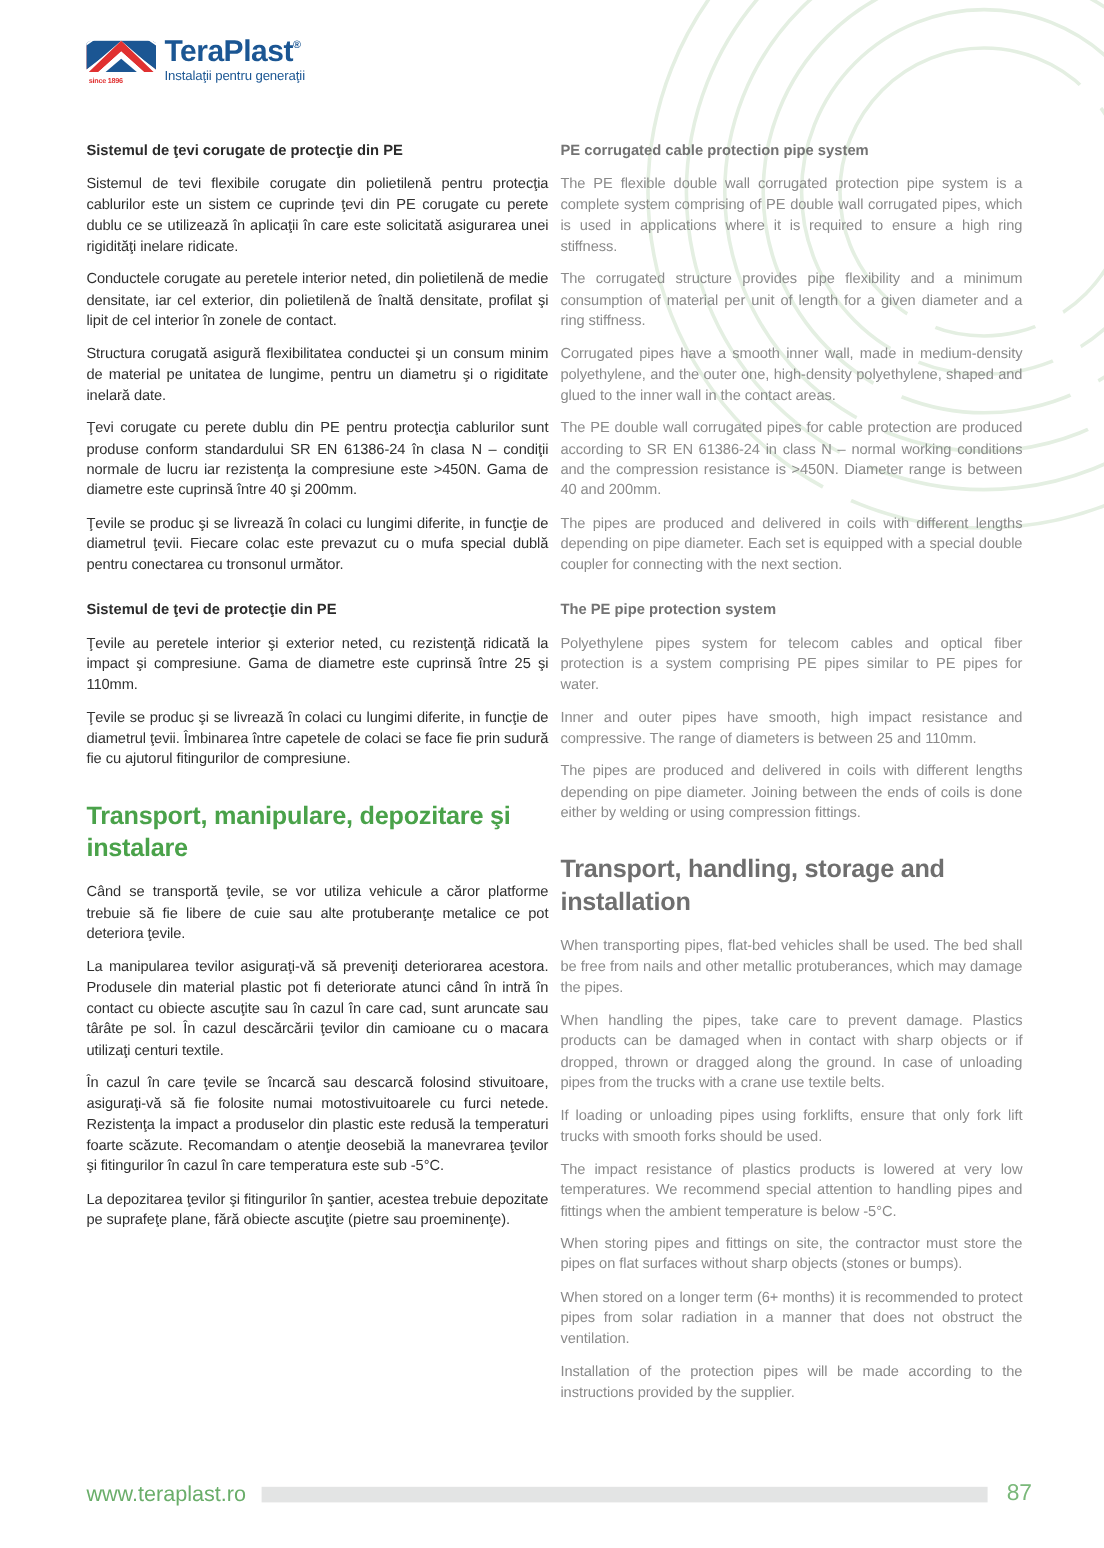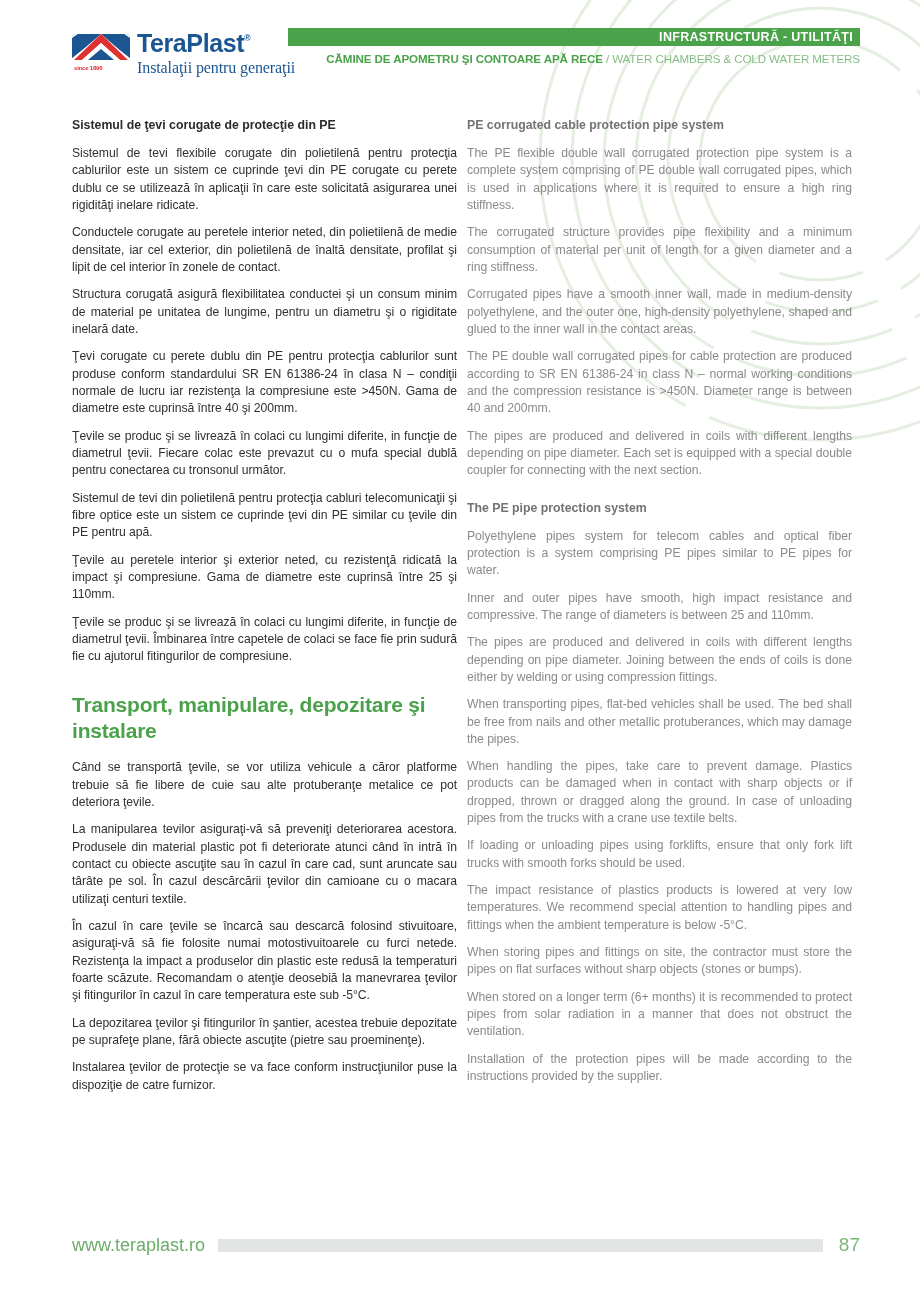--- a/index.html
+++ b/index.html
@@ -52,26 +52,25 @@
     line-height:1;
     position:relative;
     display:inline-block;
   }
   .logo-word sup {
     font-size:9px;
     vertical-align:super;
     position:relative; top:-2px;
   }
   .logo-tag {
-    font-size:16px;
+    font-size:11px;
     color:#1b5693;
     line-height:1.2;
     margin-top:2px;
     letter-spacing:-0.1px;
-    font-family:Liberation Serif, serif;
   }
 
   .header-right {
     position:absolute;
     right:0; top:0;
     width:572px;
     text-align:right;
   }
   .header-bar {
     background:#4aa24a;
@@ -210,65 +209,57 @@
           <rect x="0" y="30" width="58" height="2" fill="#ffffff"></rect>
         </svg>
         <div style="position:absolute;left:2px;bottom:-1px;font-size:6px;font-weight:bold;color:#e03131;letter-spacing:-0.2px;">since 1896</div>
       </div>
       <div class="logo-text-block">
         <div class="logo-word"><span>TeraPlast</span><sup>®</sup></div>
         <div class="logo-tag">Instalaţii pentru generaţii</div>
       </div>
     </div>
 
-    <div class="header-right">
-      <div class="header-bar">
-        <span class="header-bar-text">INFRASTRUCTURĂ - UTILITĂŢI</span>
-      </div>
-      <div class="header-sub">
-        <span class="ro">CĂMINE DE APOMETRU ŞI CONTOARE APĂ RECE</span><span class="en"> / </span><span class="en">WATER CHAMBERS &amp; COLD WATER METERS</span>
-      </div>
-    </div>
   </div>
 
   <div class="content">
 
     <div class="col col-left">
       <h3 class="sec-head">Sistemul de ţevi corugate de protecţie din PE</h3>
       <p class="body">Sistemul de tevi flexibile corugate din polietilenă  pentru protecţia cablurilor este un sistem ce cuprinde ţevi din PE corugate cu perete dublu ce se utilizează în aplicaţii în care este solicitată asigurarea unei rigidităţi inelare ridicate.</p>
       <p class="body">Conductele corugate au peretele interior neted, din polietilenă de medie densitate, iar cel exterior, din polietilenă de înaltă densitate, profilat şi lipit de cel interior în zonele de contact.</p>
       <p class="body">Structura corugată asigură flexibilitatea conductei şi un consum minim de material pe unitatea de lungime, pentru un diametru şi o rigiditate inelară date.</p>
       <p class="body">Ţevi corugate cu perete dublu din PE pentru protecţia cablurilor sunt produse conform standardului SR EN 61386-24 în clasa N – condiţii normale de lucru iar rezistenţa la compresiune este &gt;450N. Gama de diametre este cuprinsă între 40 şi 200mm.</p>
       <p class="body">Ţevile se produc şi se livrează în colaci cu lungimi diferite, in funcţie de diametrul ţevii. Fiecare colac este prevazut cu o mufa special dublă pentru conectarea cu tronsonul următor.</p>
 
-      <p class="body">Sistemul de tevi din polietilenă  pentru protecţia cabluri telecomunicaţii şi fibre optice este un sistem ce cuprinde ţevi din PE similar cu ţevile din PE pentru apă.</p>
+      <h3 class="sec-head spacer-head">Sistemul de ţevi de protecţie din PE</h3>
       <p class="body">Ţevile au peretele interior şi exterior neted, cu rezistenţă ridicată la impact şi compresiune. Gama de diametre este cuprinsă între 25 şi 110mm.</p>
       <p class="body">Ţevile se produc şi se livrează în colaci cu lungimi diferite, in funcţie de diametrul ţevii. Îmbinarea între capetele de colaci se face fie prin sudură fie cu ajutorul fitingurilor de compresiune.</p>
 
       <h2 class="big-head">Transport, manipulare, depozitare şi instalare</h2>
       <p class="body">Când se transportă ţevile, se vor utiliza vehicule a căror platforme trebuie să fie libere de cuie sau alte protuberanţe metalice ce pot deteriora ţevile.</p>
       <p class="body">La manipularea tevilor asiguraţi-vă să preveniţi deteriorarea acestora. Produsele din material plastic pot fi deteriorate atunci când în intră în contact cu obiecte ascuţite sau în cazul în care cad, sunt aruncate sau târâte pe sol. În cazul descărcării ţevilor din camioane cu o macara utilizaţi centuri textile.</p>
       <p class="body">În cazul în care ţevile se încarcă sau descarcă folosind stivuitoare, asiguraţi-vă să fie folosite numai motostivuitoarele cu furci netede. Rezistenţa la impact a produselor din plastic este redusă la temperaturi foarte scăzute. Recomandam o atenţie deosebiă la manevrarea ţevilor şi fitingurilor în cazul în care temperatura este sub -5°C.</p>
       <p class="body">La depozitarea ţevilor şi fitingurilor în şantier, acestea trebuie depozitate pe suprafeţe plane, fără obiecte ascuţite (pietre sau proeminenţe).</p>
-      <p class="body">Instalarea ţevilor de protecţie se va face conform instrucţiunilor puse la dispoziţie de catre furnizor.</p>
     </div>
 
     <div class="col col-right">
       <h3 class="sec-head en">PE corrugated cable protection pipe system</h3>
       <p class="body en">The PE flexible double wall corrugated protection pipe system is a complete system comprising of PE double wall corrugated pipes, which is used in applications where it is required to ensure a high ring stiffness.</p>
       <p class="body en">The corrugated structure provides pipe flexibility and a minimum consumption of material per unit of length for a given diameter and a ring stiffness.</p>
       <p class="body en">Corrugated pipes have a smooth inner wall, made in medium-density polyethylene, and the outer one, high-density polyethylene, shaped and glued to the inner wall in the contact areas.</p>
       <p class="body en">The PE double wall corrugated pipes for cable protection are produced according to SR EN 61386-24 in class N – normal working conditions and the compression resistance is &gt;450N. Diameter range is between 40 and 200mm.</p>
       <p class="body en">The pipes are produced and delivered in coils with different lengths depending on pipe diameter. Each set is equipped with a special double coupler for connecting with the next section.</p>
 
       <h3 class="sec-head en spacer-head">The PE pipe protection system</h3>
       <p class="body en">Polyethylene pipes system for telecom cables and optical fiber protection is a system comprising PE pipes similar to PE pipes for water.</p>
       <p class="body en">Inner and outer pipes have smooth, high impact resistance and compressive. The range of diameters is between 25 and 110mm.</p>
       <p class="body en">The pipes are produced and delivered in coils with different lengths depending on pipe diameter. Joining between the ends of coils is done either by welding or using compression fittings.</p>
 
+      <h2 class="big-head en">Transport, handling, storage and installation</h2>
       <p class="body en">When transporting pipes, flat-bed vehicles shall be used. The bed shall be free from nails and other metallic protuberances, which may damage the pipes.</p>
       <p class="body en">When handling the pipes, take care to prevent damage. Plastics products can be damaged when in contact with sharp objects or if dropped, thrown or dragged along the ground. In case of unloading pipes from the trucks with a crane use textile belts.</p>
       <p class="body en"> If loading or unloading pipes using forklifts, ensure that only fork lift trucks with smooth forks should be used.</p>
       <p class="body en">The impact resistance of plastics products is lowered at very low temperatures. We recommend special attention to handling pipes and fittings when the ambient temperature is below -5°C.</p>
       <p class="body en">When storing pipes and fittings on site, the contractor must store the pipes on flat surfaces without sharp objects (stones or bumps).</p>
       <p class="body en">When stored on a longer term (6+ months) it is recommended to protect pipes from solar radiation in a manner that does not obstruct the ventilation.</p>
       <p class="body en">Installation of the protection pipes will be made according to the instructions provided by the supplier.</p>
     </div>
   </div>
 

